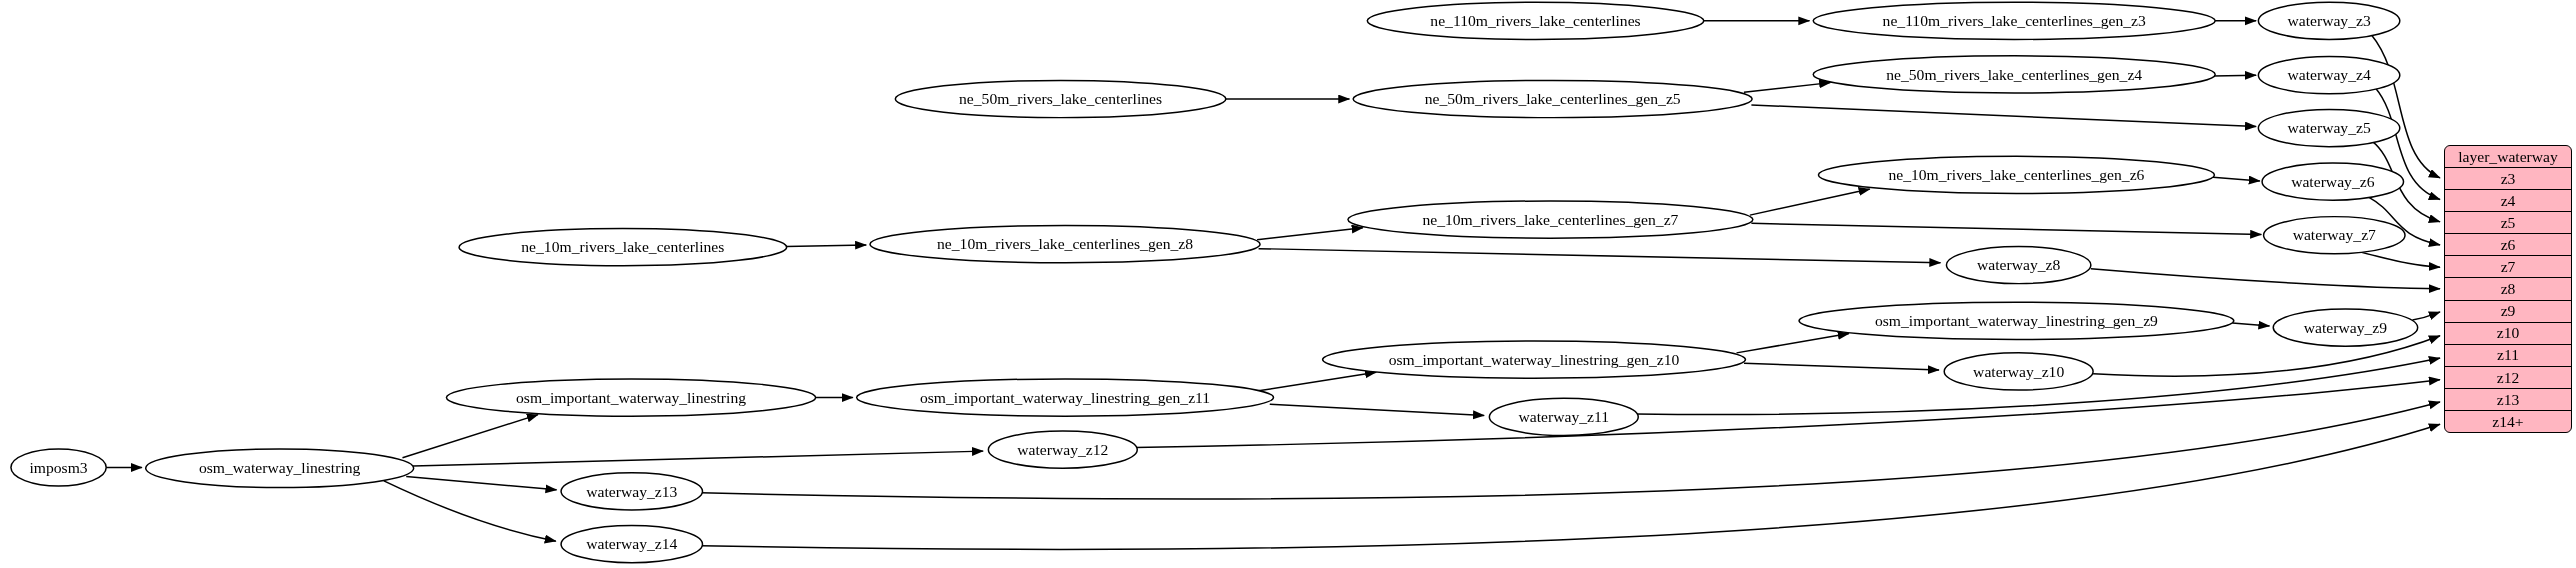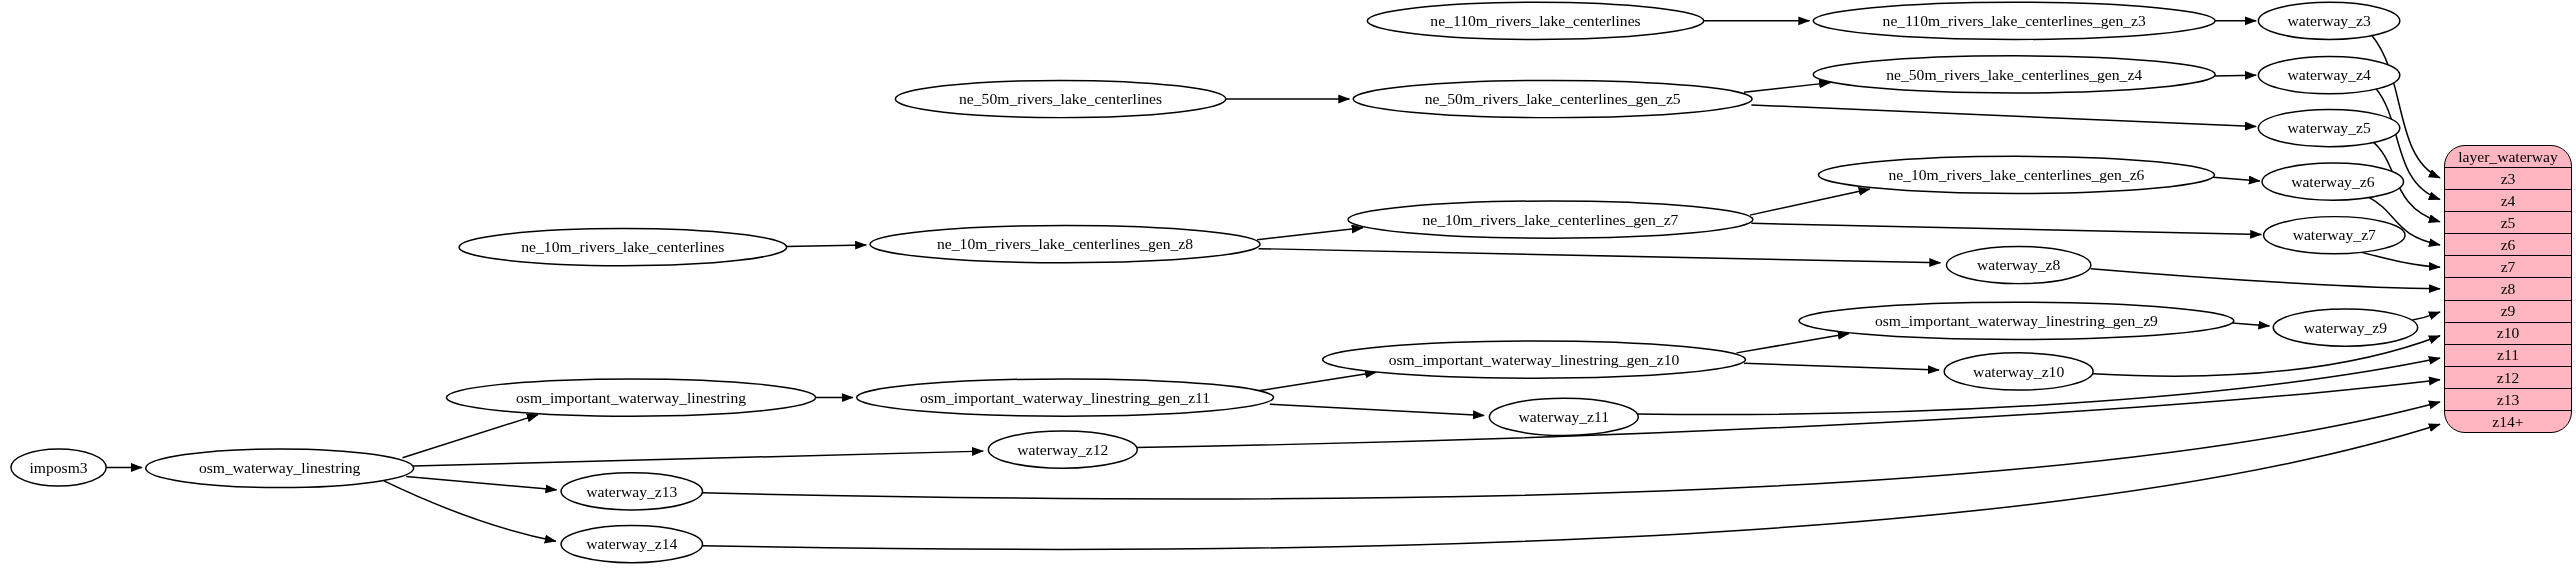--- a/index.html
+++ b/index.html
@@ -27,21 +27,21 @@
   }
   .lw-table {
     position: absolute;
     left: 2444px;
     top: 145px;
     width: 128px;
     height: 288px;
     box-sizing: border-box;
     background: #ffb6c1;
     border: 1.5px solid #000000;
-    border-radius: 21px;
+    border-radius: 6px;
     display: flex;
     flex-direction: column;
     overflow: hidden;
   }
   .lw-cell {
     flex: 1;
     display: flex;
     align-items: center;
     justify-content: center;
     font-size: 15.6px;

